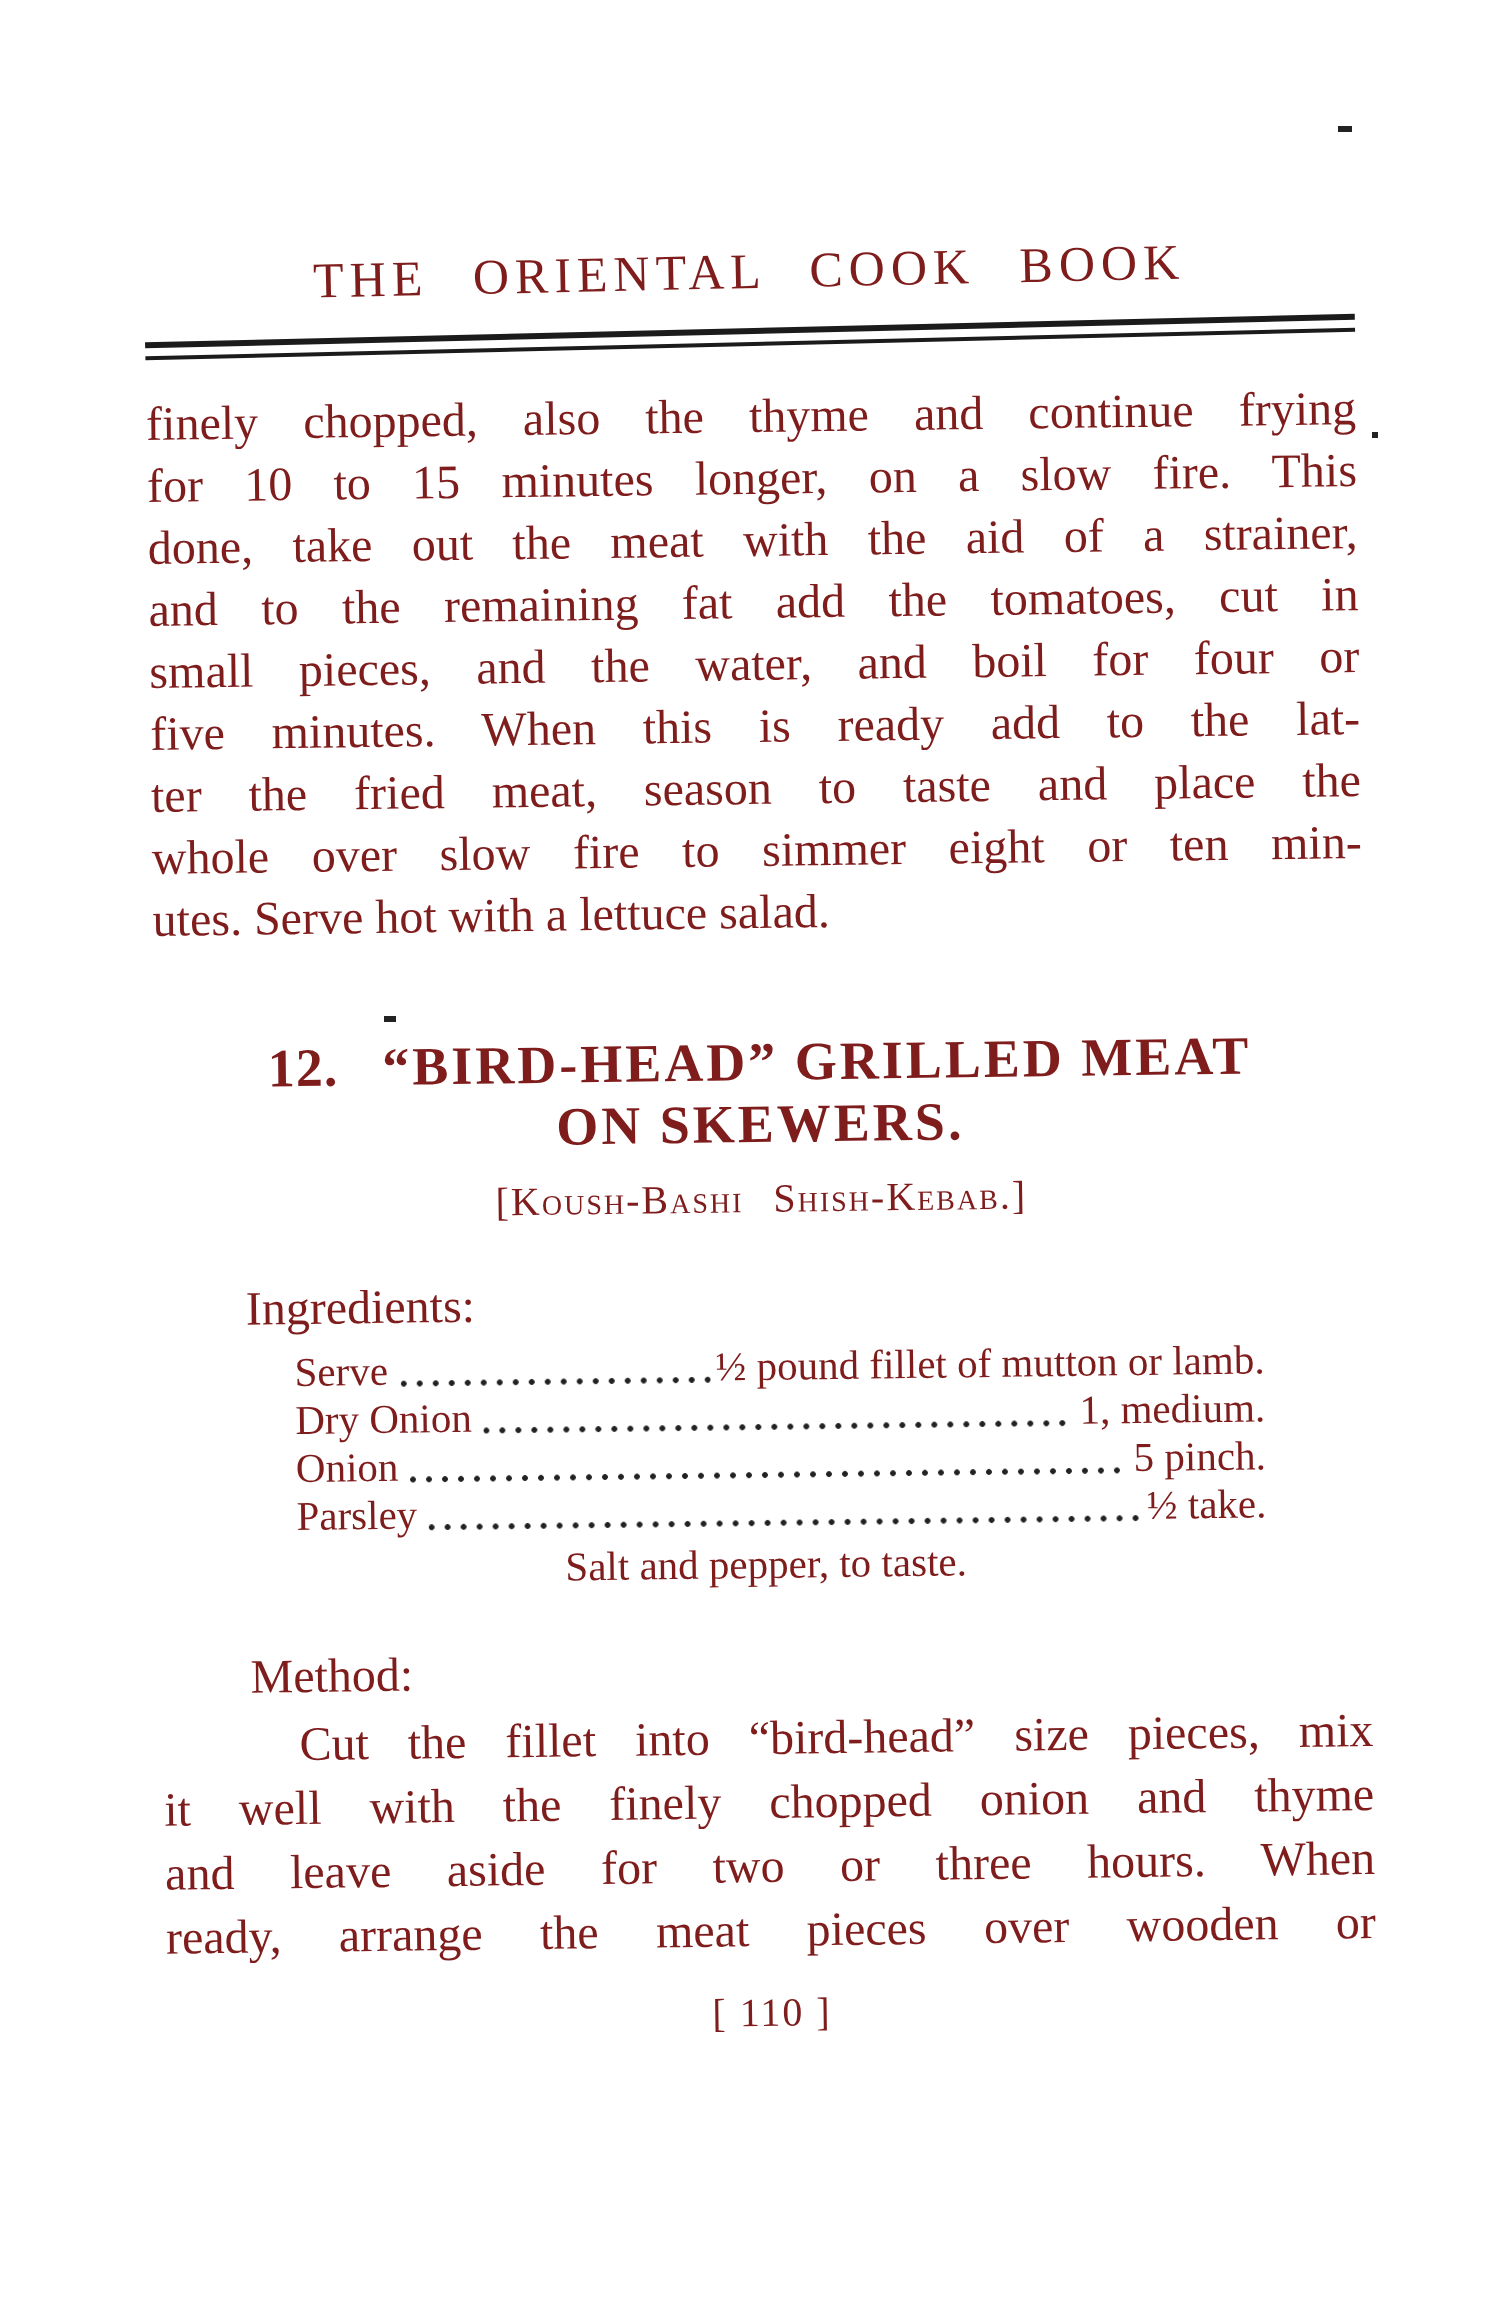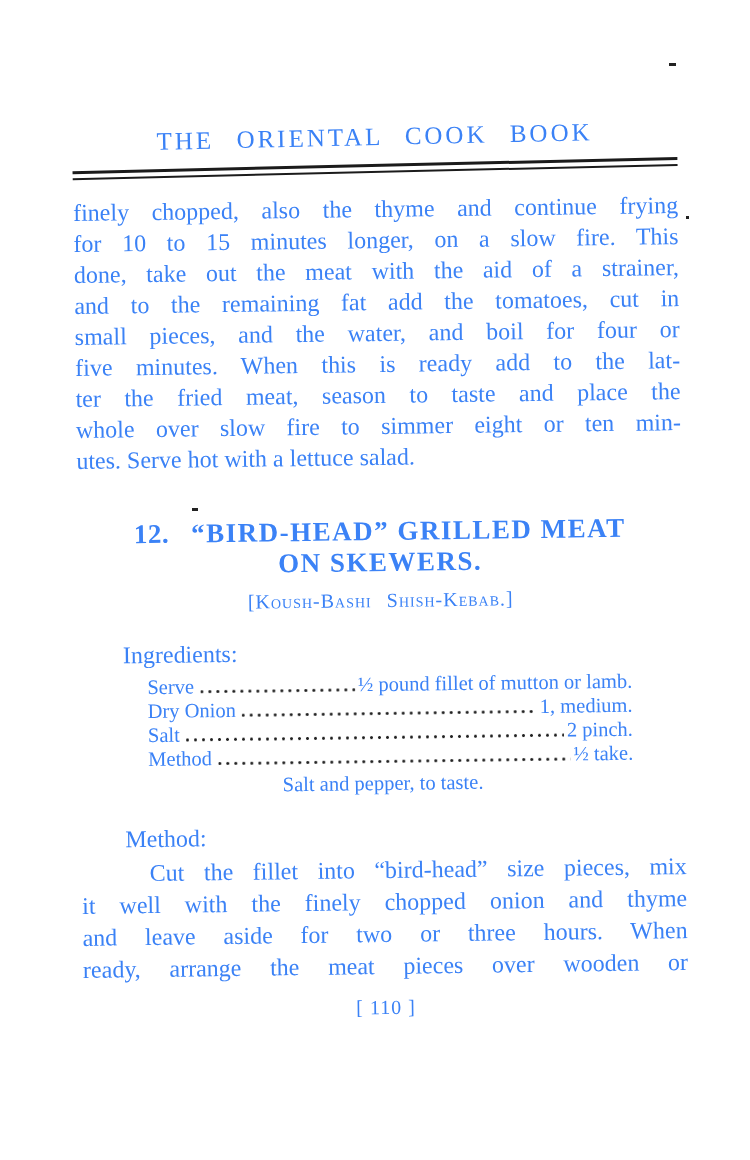--- a/index.html
+++ b/index.html
@@ -6,21 +6,21 @@
     margin: 0;
     padding: 0;
     background: #ffffff;
   }
   .page {
     position: relative;
     width: 702px;
     height: 1160px;
     background: #ffffff;
     overflow: hidden;
-    color: #3b82f6;
+    color: #7f1d1d;
     font-family: "Liberation Serif", "DejaVu Serif", serif;
   }
   .tilt {
     position: absolute;
     left: 75px;
     top: 0;
     width: 605px;
     transform: rotate(-0.75deg);
     transform-origin: 50% 35%;
   }
@@ -172,26 +172,26 @@
         <span class="ing-name">Serve</span>
         <span class="leader"></span>
         <span class="ing-value">½ pound fillet of mutton or lamb.</span>
       </div>
       <div class="ing-row">
         <span class="ing-name">Dry Onion</span>
         <span class="leader"></span>
         <span class="ing-value">1, medium.</span>
       </div>
       <div class="ing-row">
-        <span class="ing-name">Salt</span>
-        <span class="leader"></span>
-        <span class="ing-value">2 pinch.</span>
-      </div>
-      <div class="ing-row">
-        <span class="ing-name">Method</span>
+        <span class="ing-name">Onion</span>
+        <span class="leader"></span>
+        <span class="ing-value">5 pinch.</span>
+      </div>
+      <div class="ing-row">
+        <span class="ing-name">Parsley</span>
         <span class="leader"></span>
         <span class="ing-value">½ take.</span>
       </div>
     </div>
 
     <div class="ing-note">Salt and pepper, to taste.</div>
 
     <div class="section-label label-method">Method:</div>
 
     <div class="para para-method">

